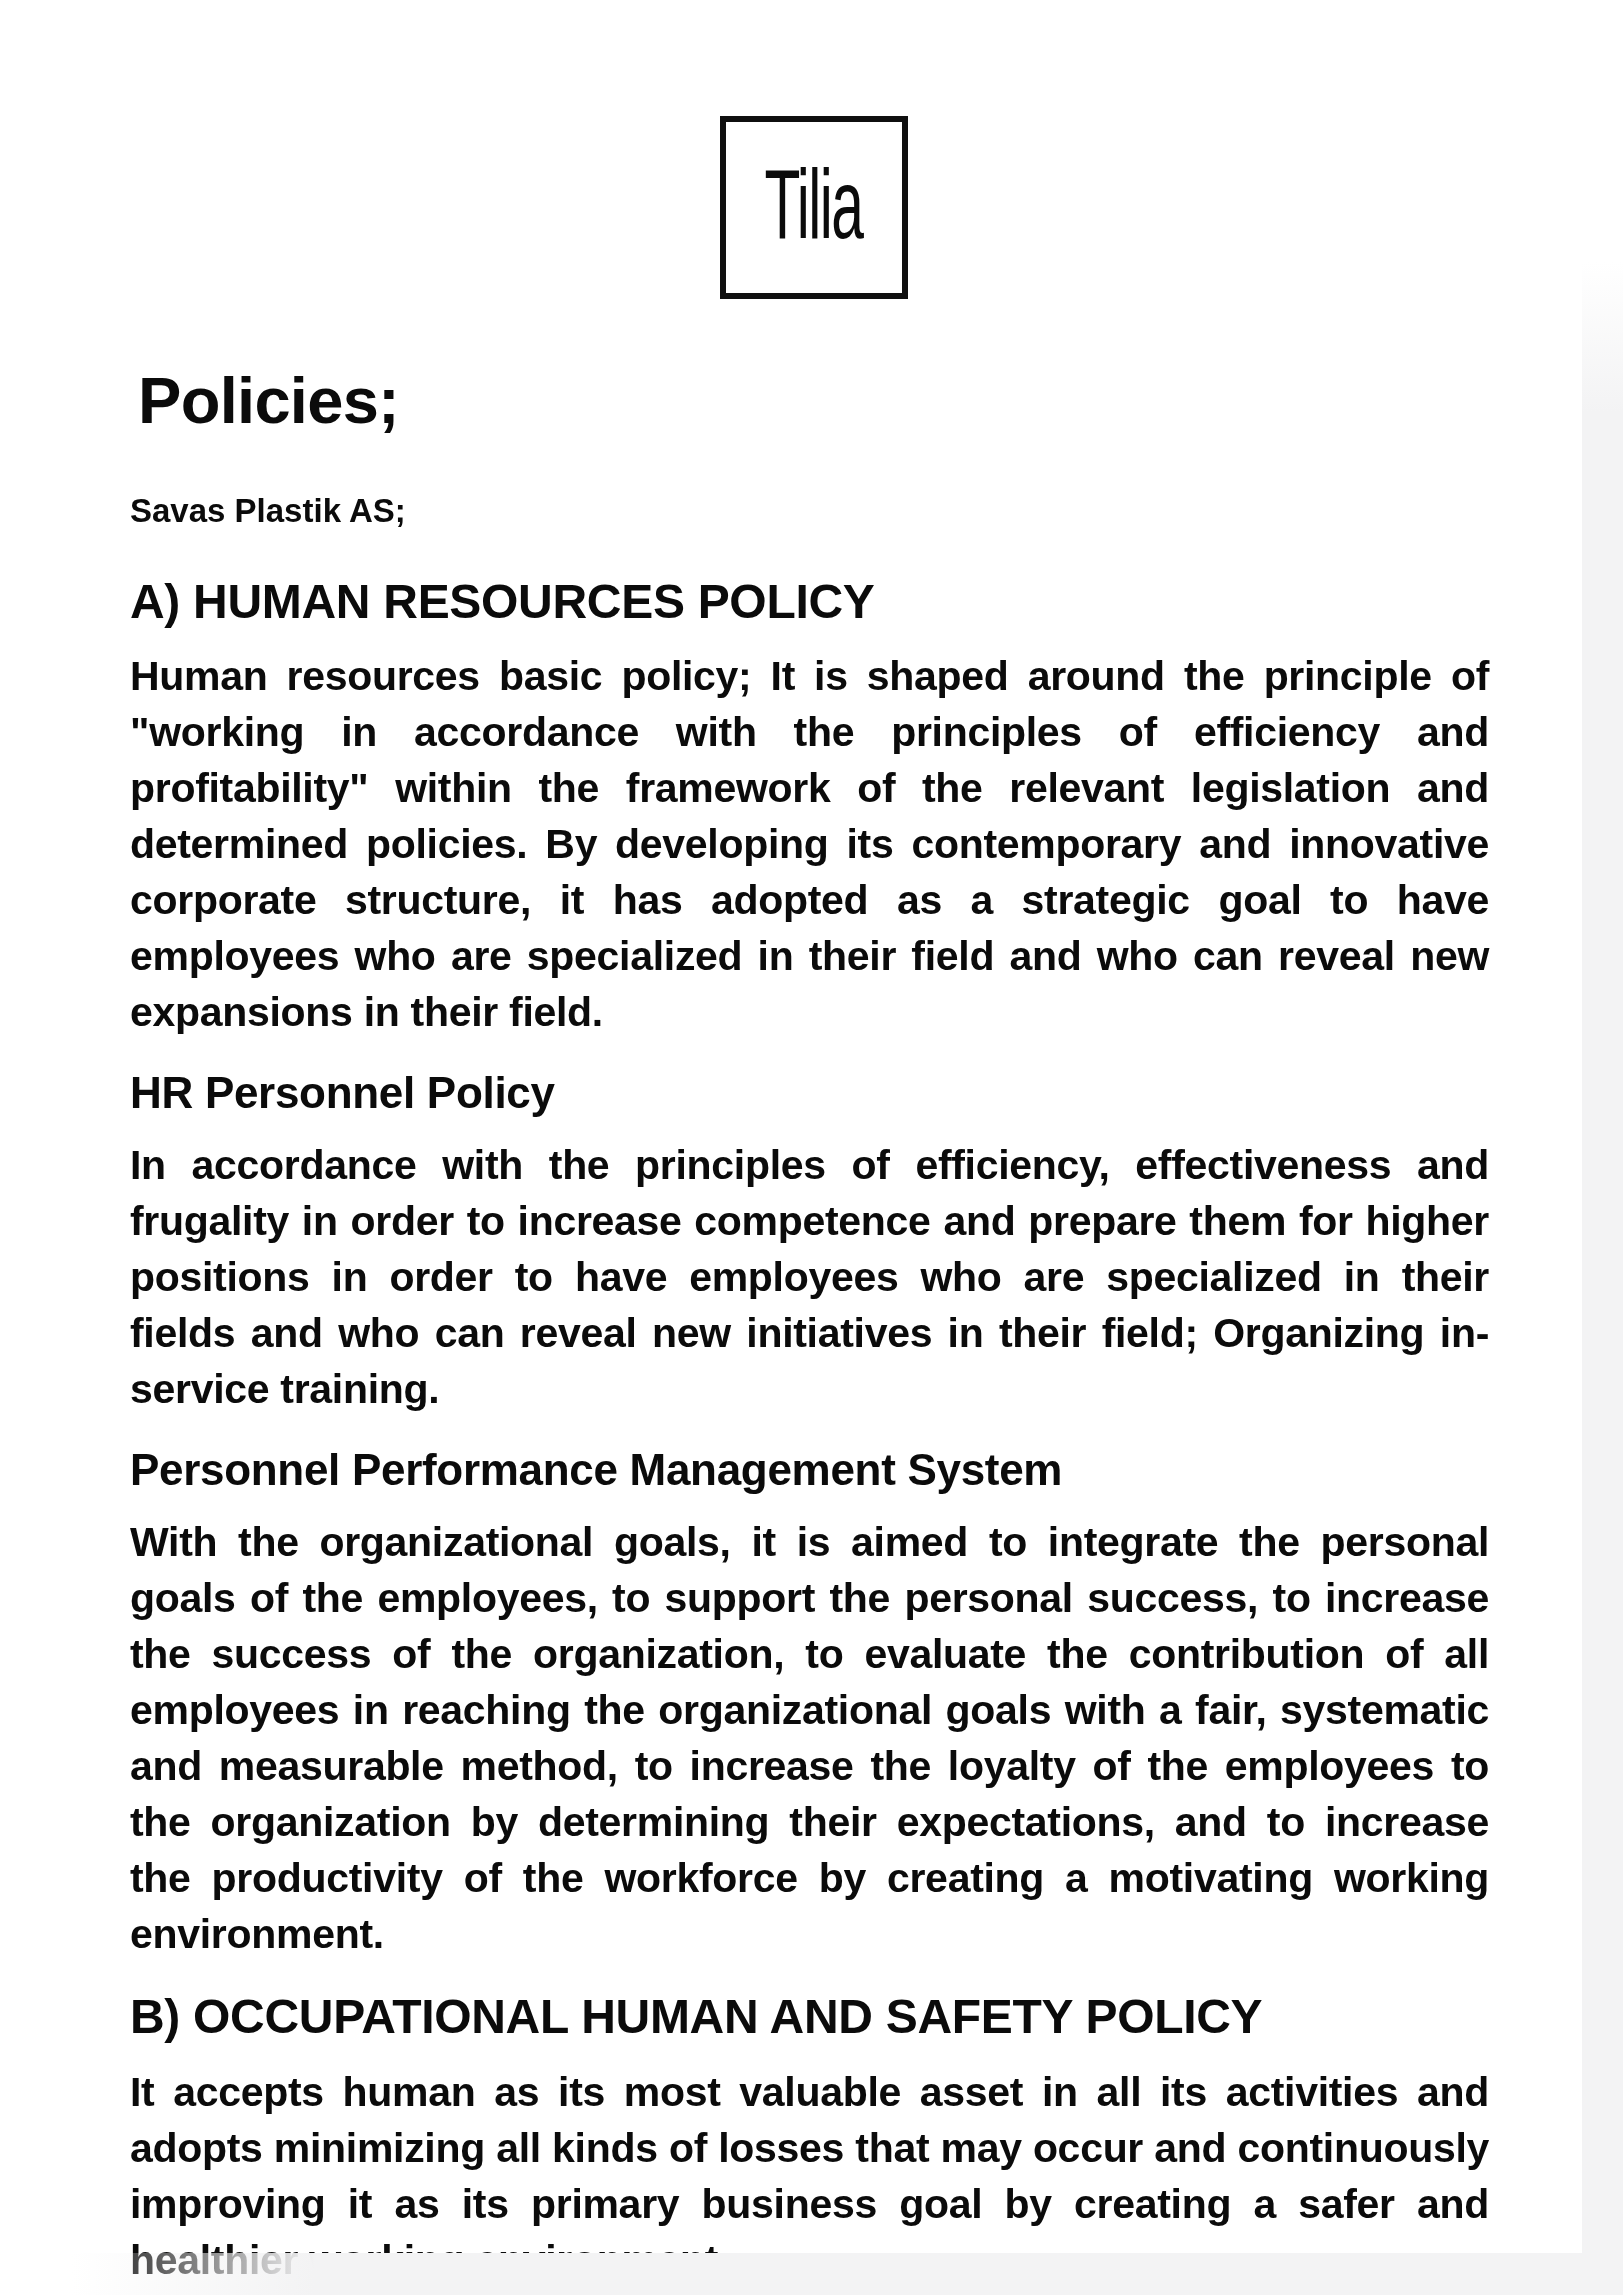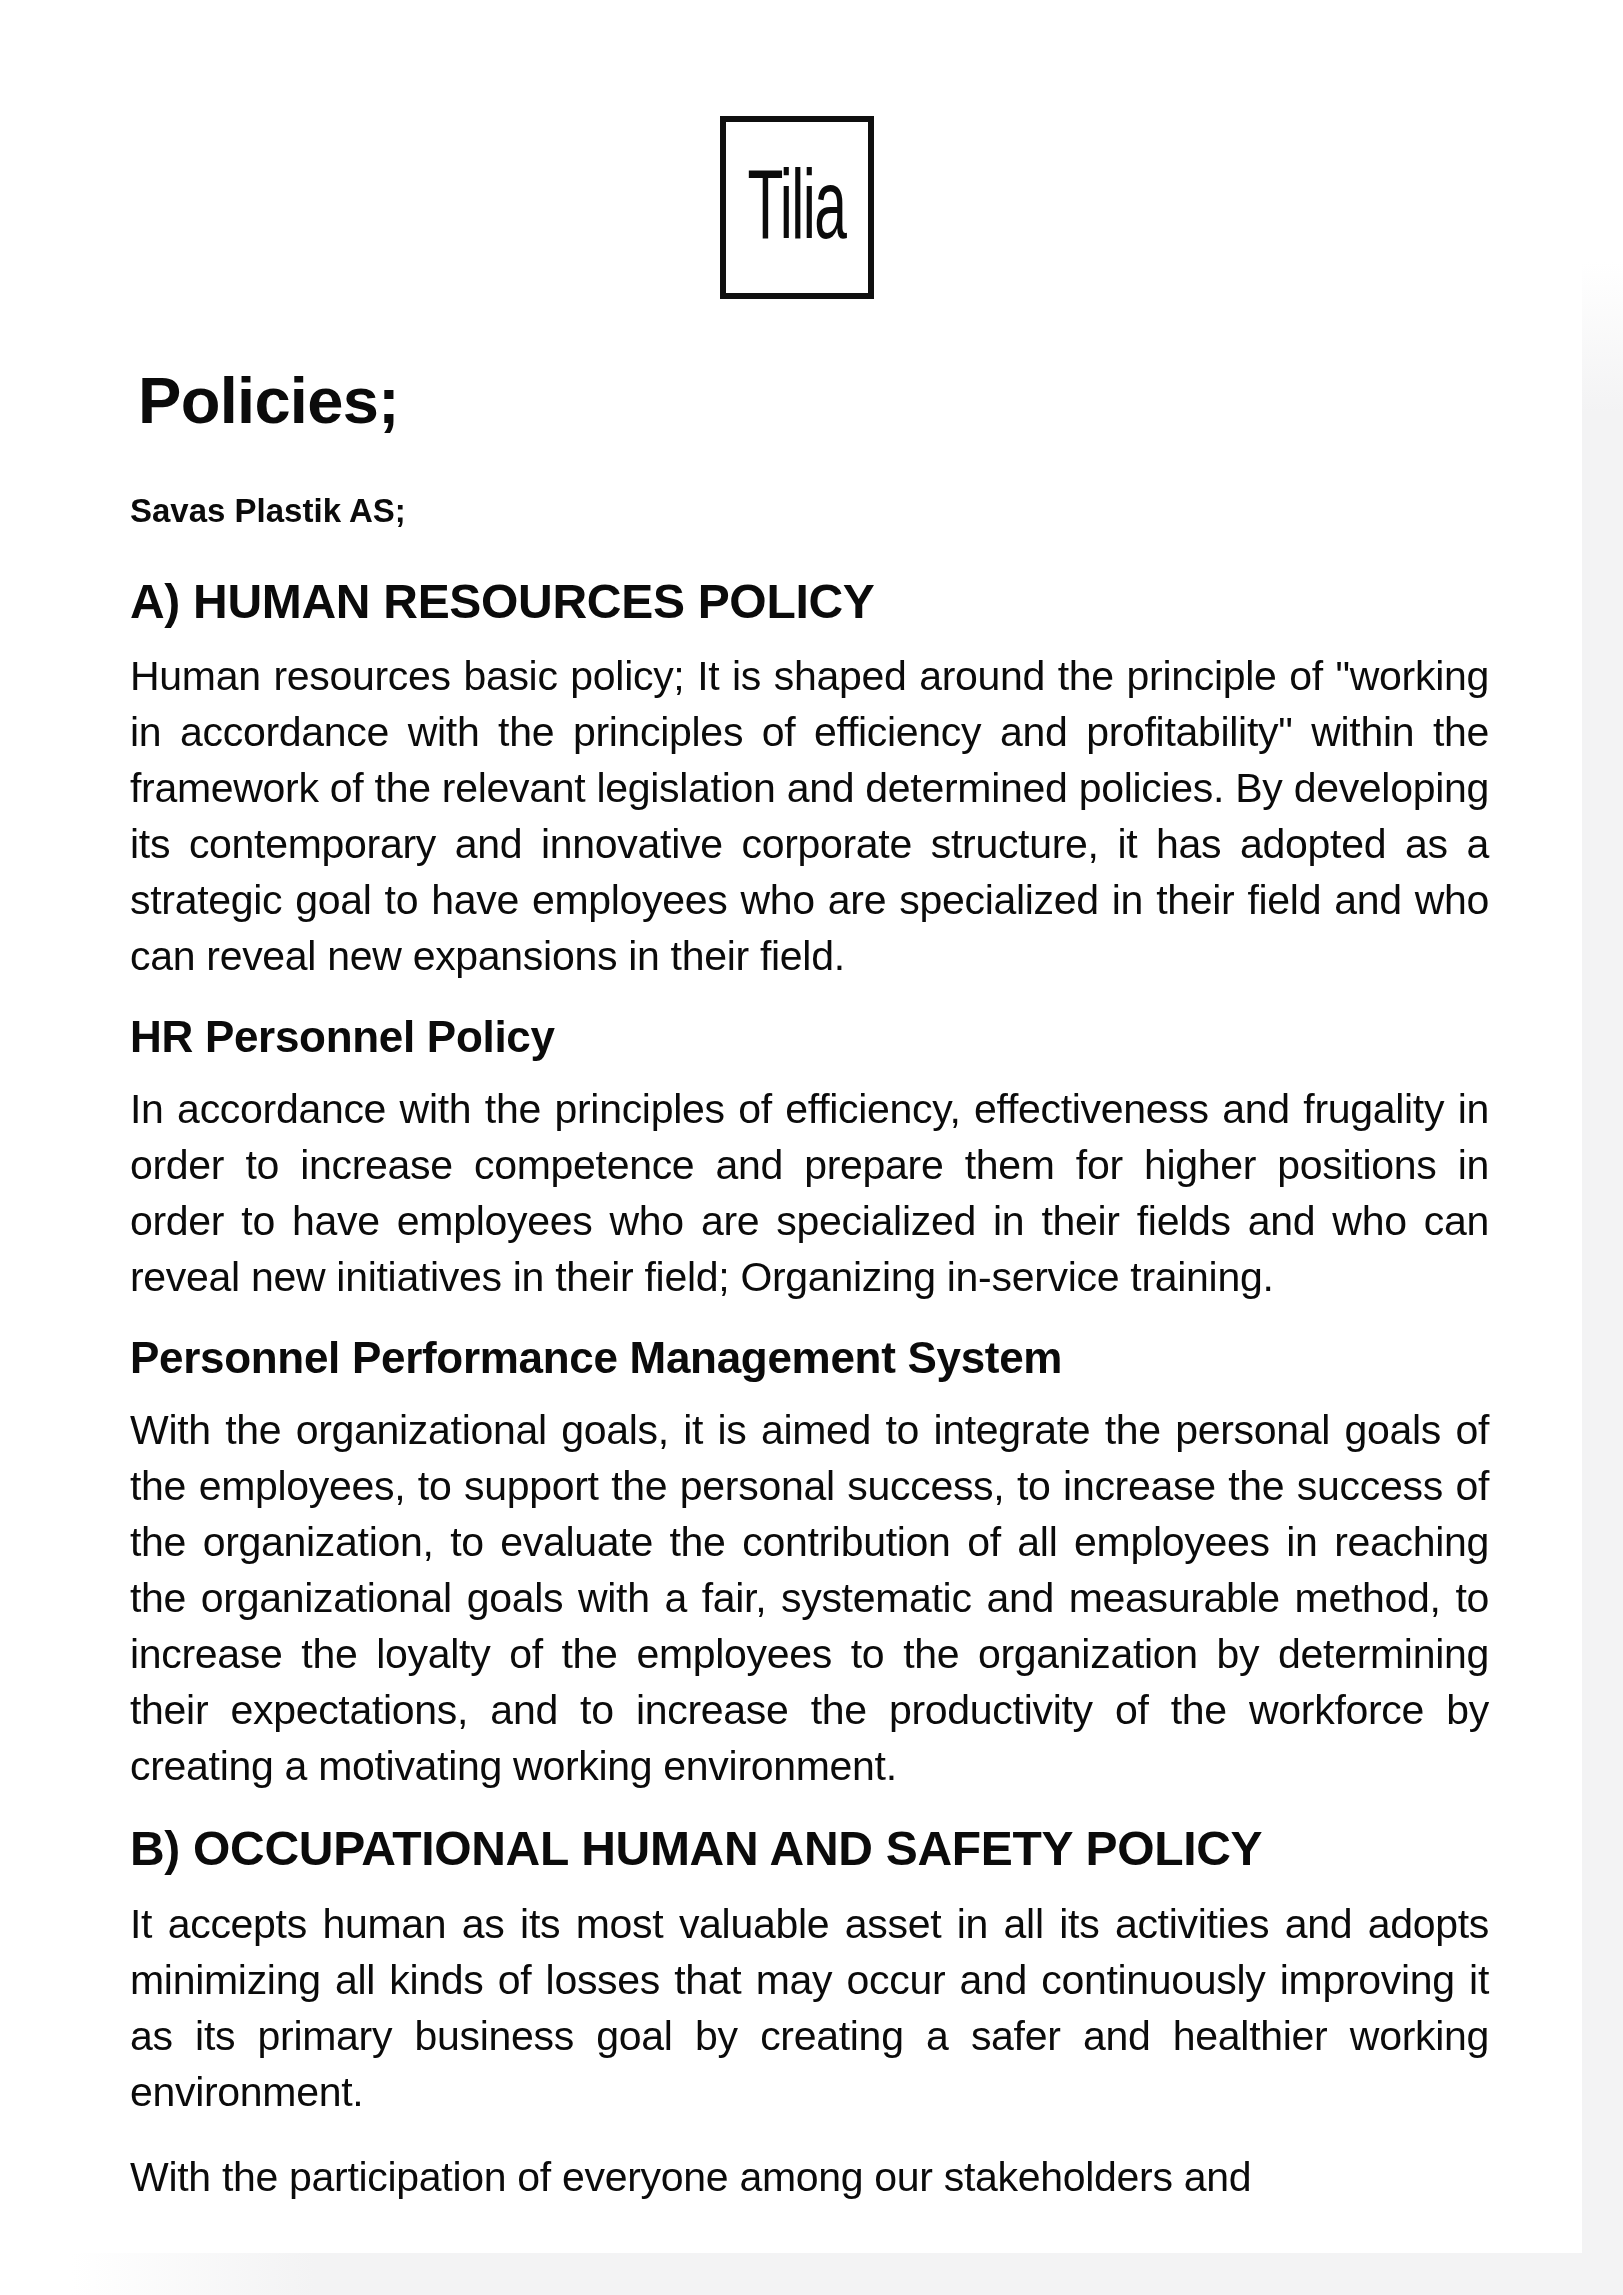--- a/index.html
+++ b/index.html
@@ -32,21 +32,21 @@
     width: 100%;
     height: 42px;
     background: linear-gradient(90deg, rgba(243,243,244,0) 72px, #f3f3f4 314px);
   }
 
   
   .logo-box {
     position: absolute;
     left: 720px;
     top: 116px;
-    width: 154px;
+    width: 188px;
     height: 183px;
     border: 6.5px solid #0f0f0f;
     box-sizing: border-box;
     display: flex;
     align-items: center;
     justify-content: center;
   }
   .logo-text {
     font-size: 98px;
     line-height: 1;
@@ -96,20 +96,21 @@
     letter-spacing: -0.3px;
     line-height: 1.1;
     margin: 0 0 19.6px 0;
   }
   .body-par {
     font-size: 41px;
     line-height: 56px;
     letter-spacing: -0.3px;
     text-align: justify;
     margin: 0 0 29px 0;
+    font-weight: bold;
   }
   .closing {
     font-size: 41px;
     line-height: 56px;
     letter-spacing: -0.3px;
     text-align: left;
     margin: 0;
   }
 </style>
 </head>

